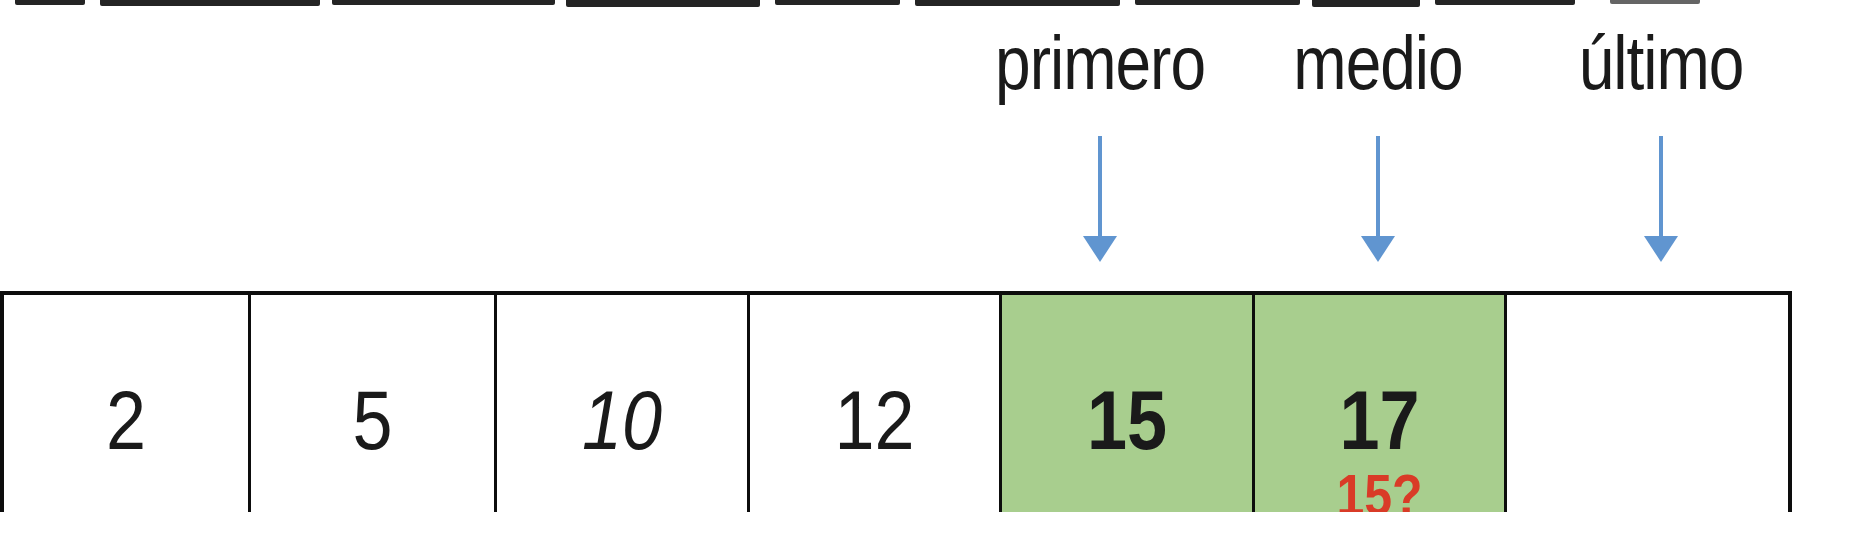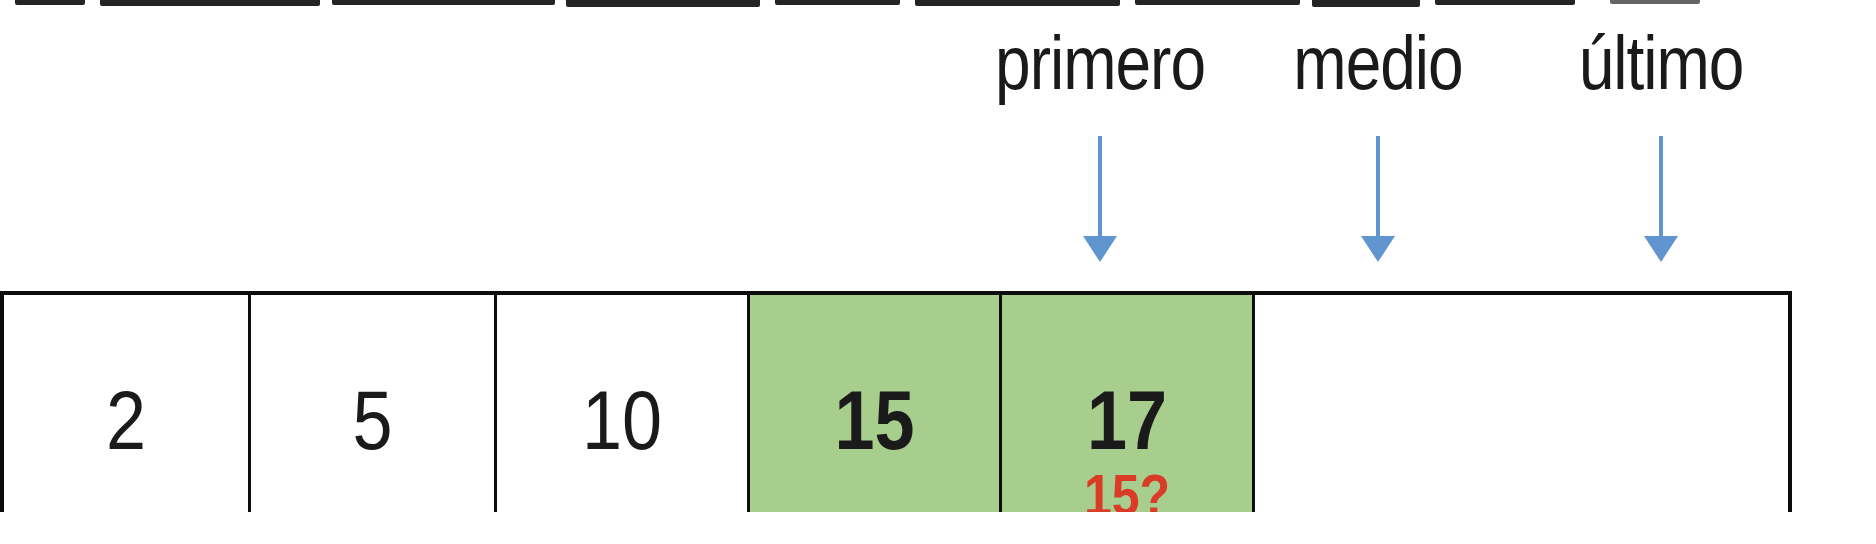--- a/index.html
+++ b/index.html
@@ -74,21 +74,21 @@
   }
   .cell{
     position:relative;
     height:100%;
     border-right:3px solid var(--line);
     display:flex;align-items:center;justify-content:center;
     background:#ffffff;
   }
   .cell:nth-child(1){width:247px;}
   .cell:nth-child(2){width:246px;}
-  .cell:nth-child(3){width:253px;}
+  .cell:nth-child(3){width:253px;font-style:italic;}
   .cell:nth-child(4){width:252px;}
   .cell:nth-child(5){width:253px;}
   .cell:nth-child(6){width:252px;}
   .cell:nth-child(7){width:281px;border-right:none;}
   .cell.highlighted{background:var(--green);font-weight:bold;}
   .cell-value{
     font-size:72px;line-height:1;
     transform:scale(1,1.15);
     transform-origin:center center;
     color:var(--ink);
@@ -151,20 +151,24 @@
       <span class="cell-annotation"></span>
     </div>
     <div class="cell">
       <span class="cell-value">5</span>
       <span class="cell-annotation"></span>
     </div>
     <div class="cell">
       <span class="cell-value">10</span>
       <span class="cell-annotation"></span>
     </div>
+    <div class="cell">
+      <span class="cell-value">12</span>
+      <span class="cell-annotation"></span>
+    </div>
     <div class="cell highlighted">
       <span class="cell-value">15</span>
       <span class="cell-annotation"></span>
     </div>
     <div class="cell highlighted">
       <span class="cell-value">17</span>
       <span class="cell-annotation">15?</span>
     </div>
   </div>
 

